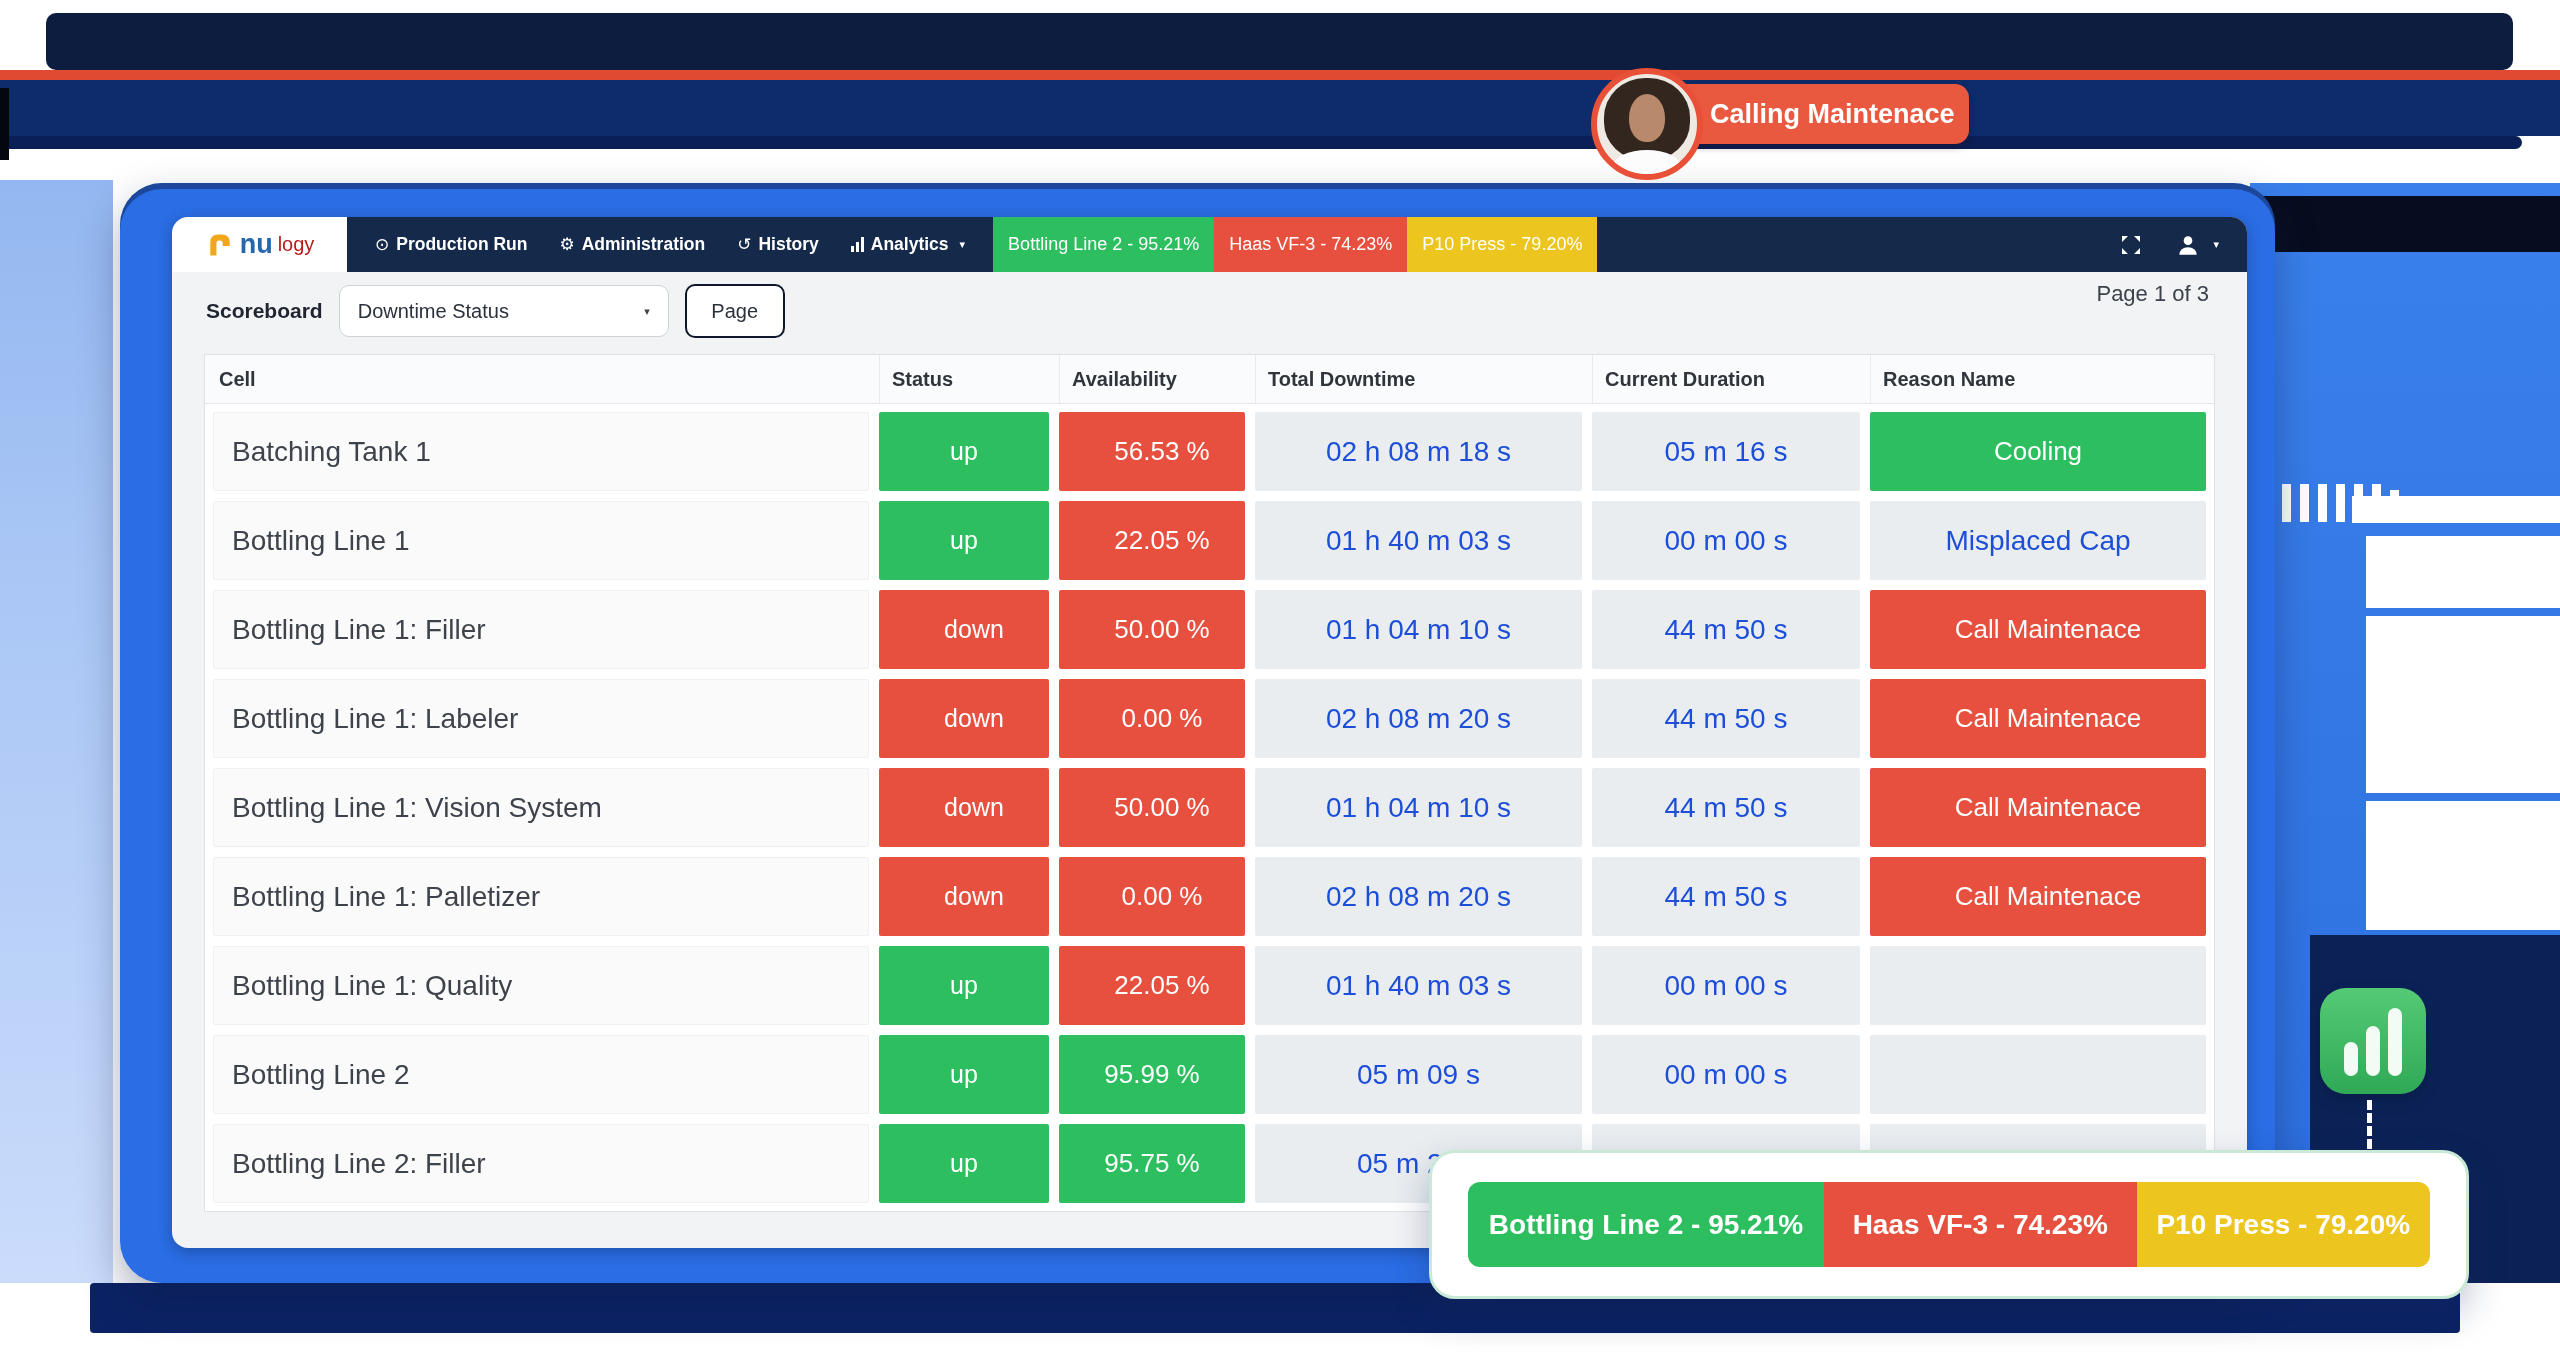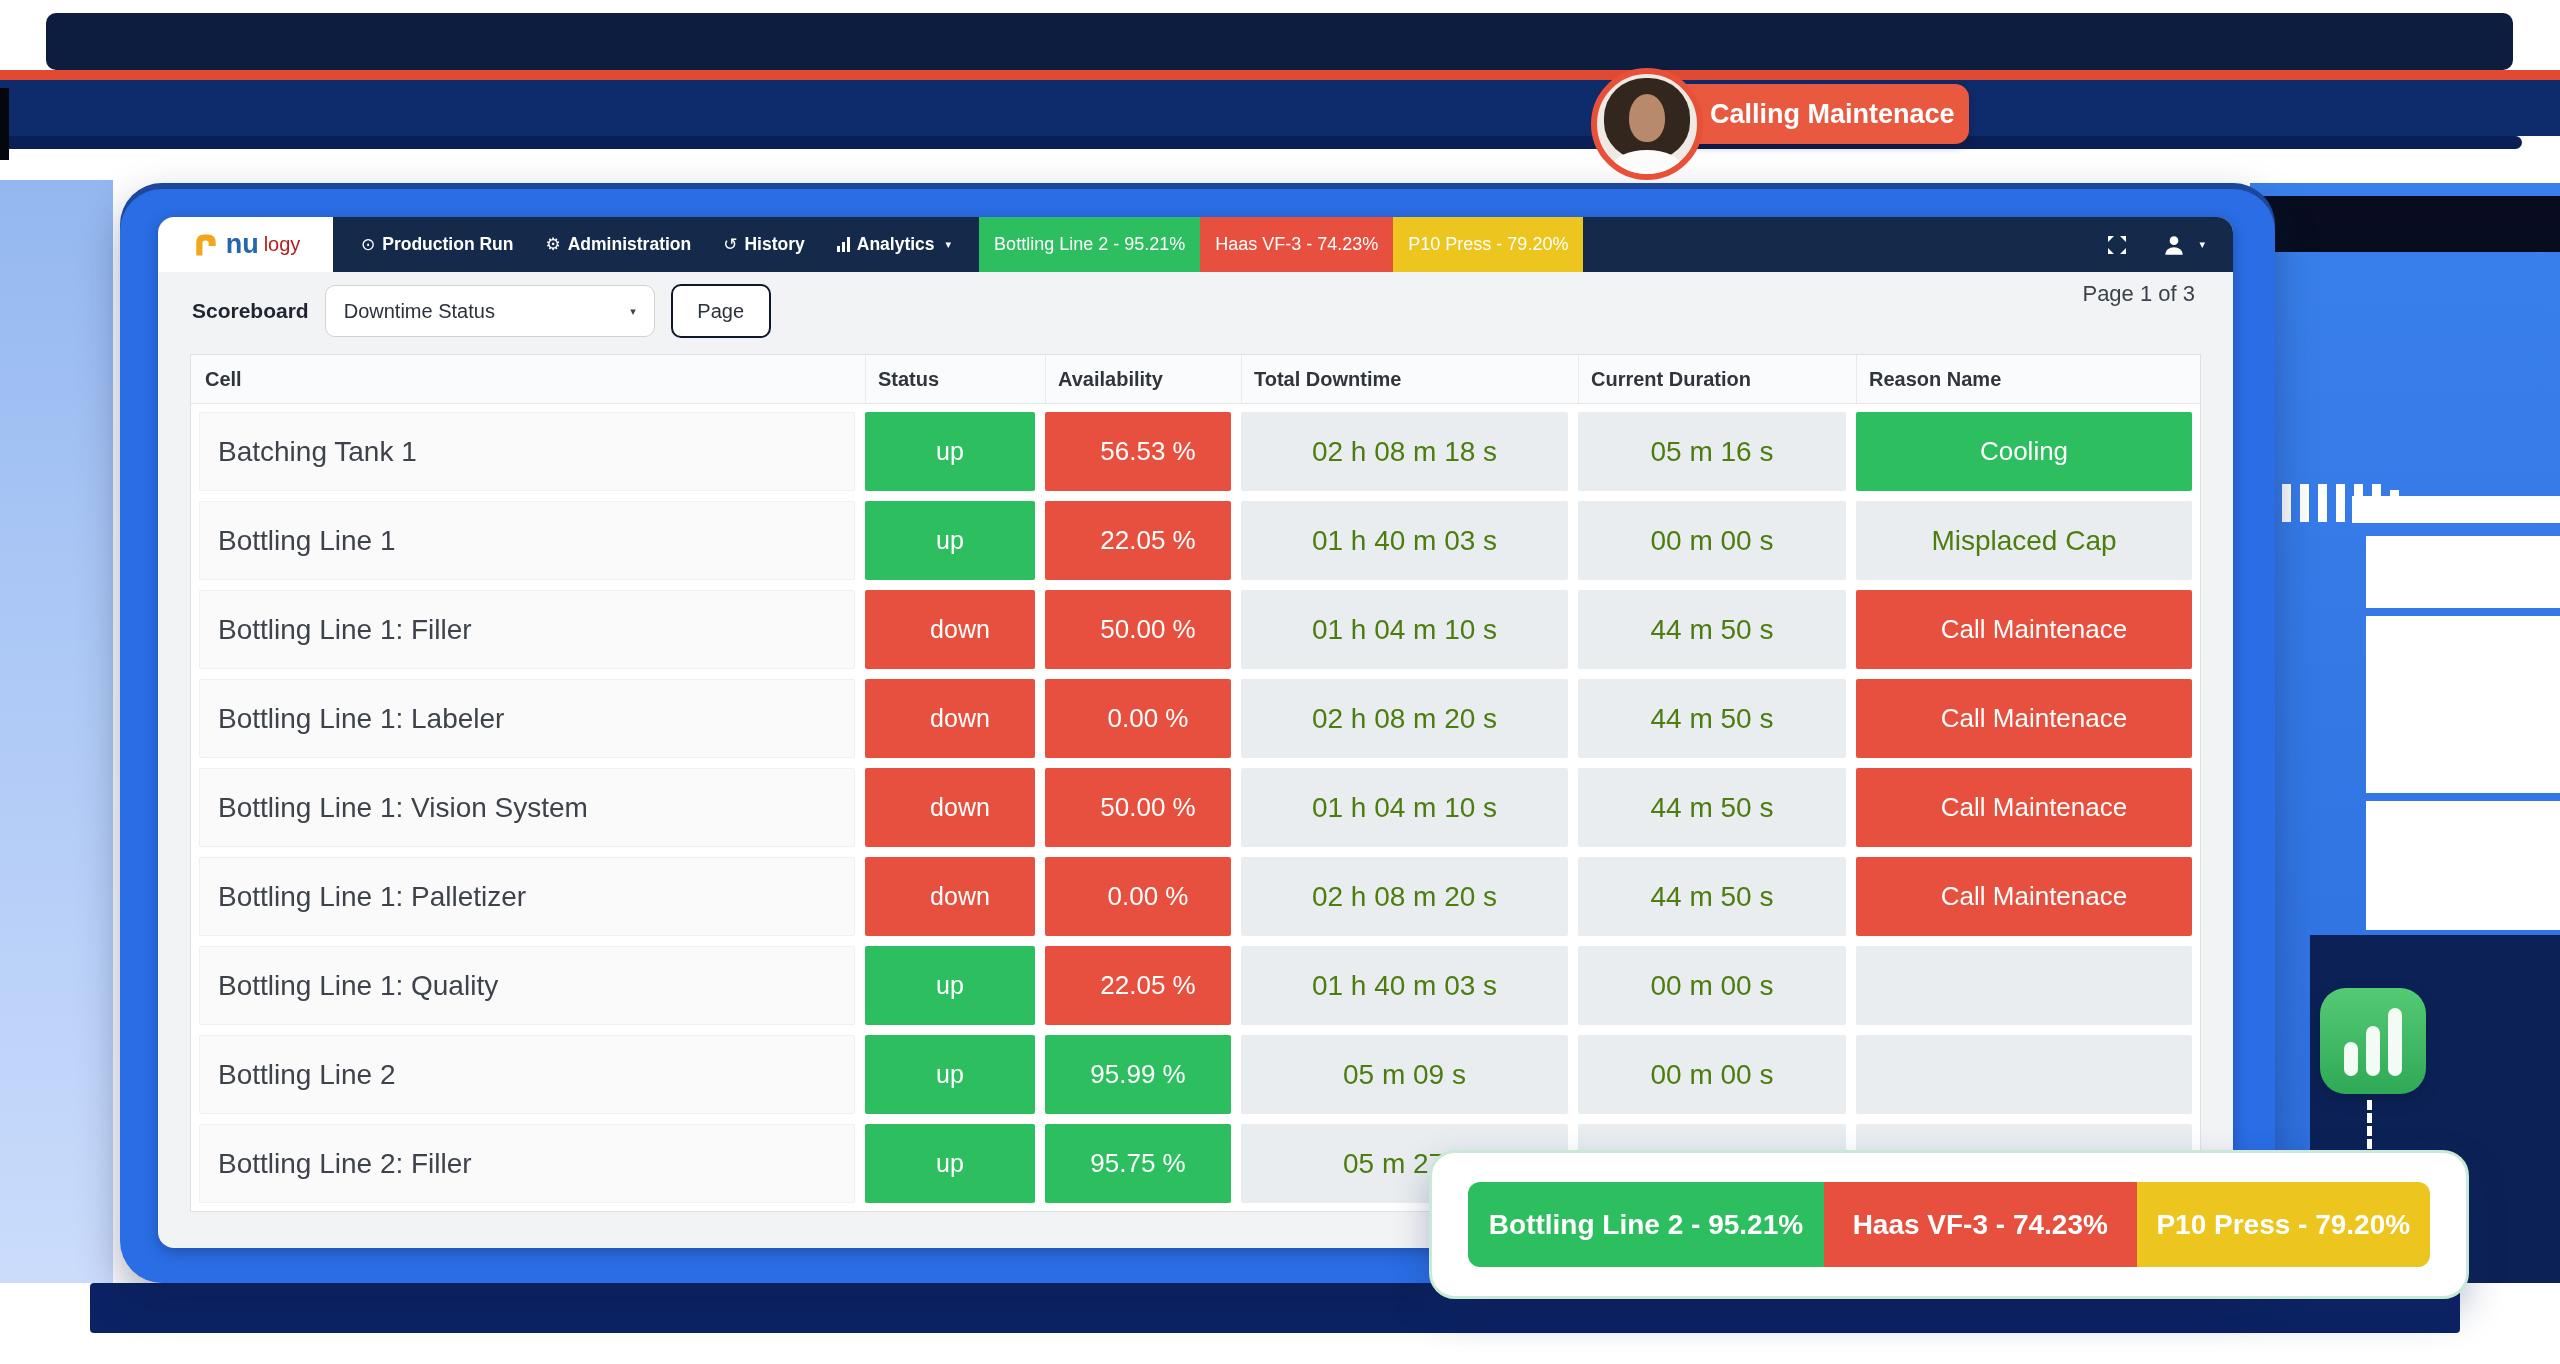--- a/index.html
+++ b/index.html
@@ -43,21 +43,21 @@
   .badge-avatar .hair{position:absolute;left:7%;top:4%;width:86%;height:82%;background:#33261e;
                       border-radius:48% 48% 46% 46%;}
   .badge-avatar .face{position:absolute;left:32%;top:20%;width:36%;height:48%;background:#b9896b;
                       border-radius:50% 50% 46% 46%;}
   .badge-avatar .shirt{position:absolute;left:16%;bottom:-8%;width:68%;height:32%;background:#fcfcfc;
                        border-radius:50% 50% 0 0;}
 
   
   .window-frame{left:120px;top:183px;width:2155px;height:1100px;border-radius:42px;background:#2a6de4;
                 box-shadow:inset 0 6px 0 rgba(10,24,66,.45), 0 18px 40px rgba(15,30,70,.35);z-index:4;}
-  .app-window{left:158px;top:217px;width:2075px;height:1031px;border-radius:16px;background:#f2f3f5;
+  .app-window{left:172px;top:217px;width:2075px;height:1031px;border-radius:16px;background:#f2f3f5;
               overflow:hidden;z-index:5;box-shadow:0 4px 14px rgba(10,20,50,.3);}
 
   .app-nav{height:55px;background:#15294b;display:flex;align-items:stretch;}
   .logo-box{width:175px;background:#fff;display:flex;align-items:center;justify-content:center;gap:5px;flex:none;}
   .logo-nu{font-weight:bold;color:#2566ac;font-size:27px;}
   .logo-logy{color:#b91c1c;font-size:20px;}
   .nav-items{display:flex;align-items:center;gap:32px;padding:0 28px;color:#fff;font-size:17.5px;font-weight:600;}
   .nav-item{display:flex;align-items:center;gap:7px;white-space:nowrap;cursor:pointer;}
   .uglyph{font-family:"DejaVu Sans","Liberation Sans",sans-serif;font-weight:400;}
   .nav-icon{font-size:17px;line-height:1;}
@@ -83,21 +83,21 @@
   .thead,.trow{display:grid;grid-template-columns:656px 170px 186px 327px 268px 1fr;gap:10px;}
   .thead{padding:0 8px;height:48px;background:#fafbfc;border-bottom:1px solid #e3e5e8;}
   .th{font-size:20px;font-weight:bold;color:#30353c;display:flex;align-items:center;padding-left:12px;
       border-left:1px solid #e8eaec;height:100%;}
   .th:first-child{border-left:none;padding-left:6px;}
   .tbody{padding:8px;display:flex;flex-direction:column;gap:10px;background:#fff;}
   .trow{height:79px;}
   .cell{border-radius:2px;display:flex;align-items:center;justify-content:center;font-size:26px;}
   .cell-name{justify-content:flex-start;padding-left:18px;background:#fafafa;border:1px solid #f0f0f1;
              font-size:28px;color:#3e434b;}
-  .cell-light{background:#e9edf0;color:#4d7c0f;font-size:28px;}
+  .cell-light{background:#e9edf0;color:#1d4ed8;font-size:28px;}
   .cell-green{background:#2dbe60;color:#fff;}
   .cell-red{background:#e7503e;color:#fff;padding-left:20px;}
   .cell-status{font-size:25px;}
 
   
   .overlay-card{left:1429px;top:1150px;width:1034px;height:143px;background:#fff;border:3px solid #c9e9d6;
                 border-radius:26px;z-index:9;box-shadow:0 16px 36px rgba(20,40,90,.28);}
   .overlay-bar{position:absolute;left:36px;top:29px;right:36px;bottom:29px;display:flex;}
   .ochip{display:flex;align-items:center;justify-content:center;color:#fff;font-size:28px;font-weight:600;}
   .ochip:first-child{border-radius:12px 0 0 12px;flex:0 0 37%;}

